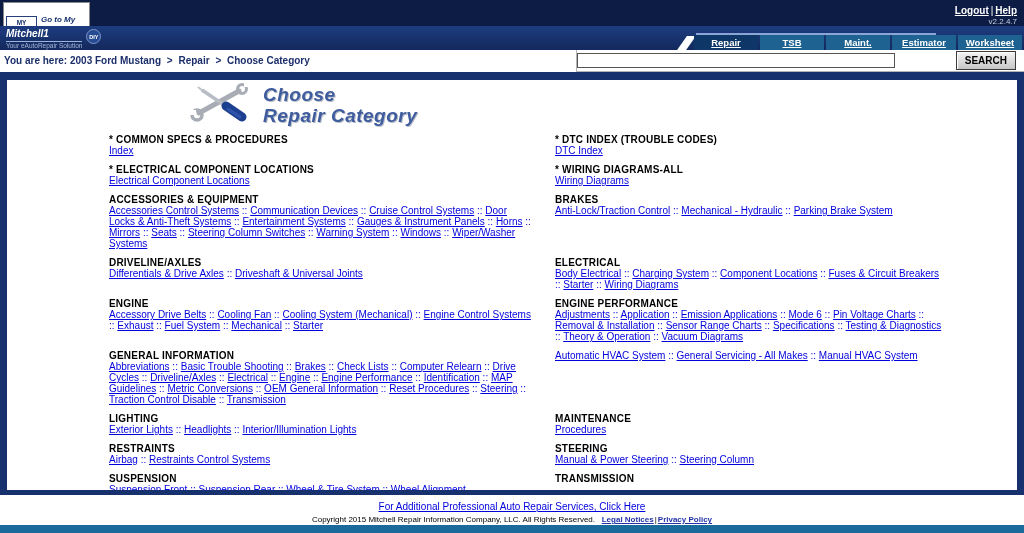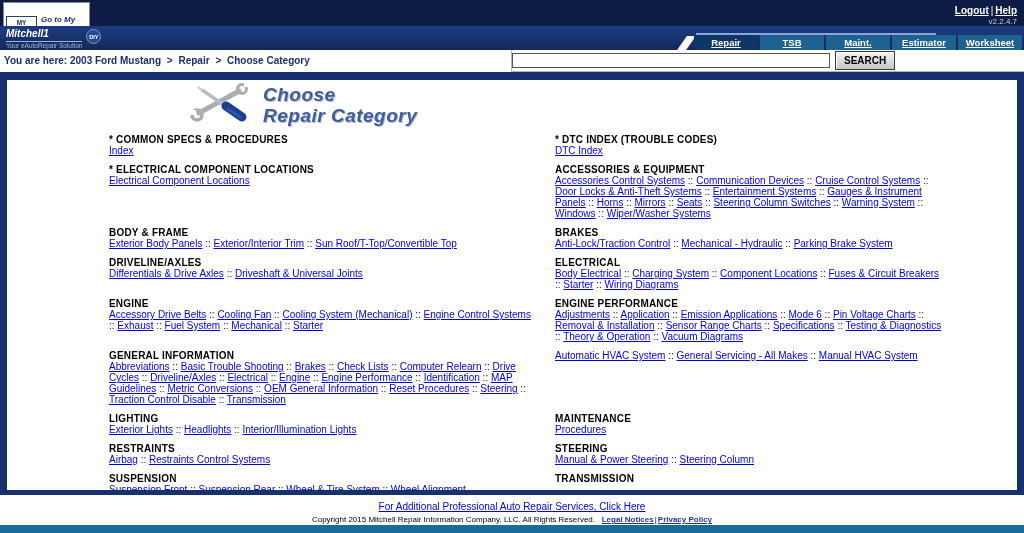--- a/index.html
+++ b/index.html
@@ -54,23 +54,23 @@
     font-weight:bold; text-align:center; line-height:15px; text-decoration:underline;
   }
   .tab.active { background:#0e3666; }
 
   
   .crumbrow { height:22px; background:#fff; position:relative; }
   .breadcrumb { padding:5px 0 0 4px; font-size:10px; font-weight:bold; color:#1c2f6b; }
   .breadcrumb a { color:#1c2f6b; }
   .breadcrumb .gt { margin:0 3px; }
   .searchpanel {
-    position:absolute; right:0; top:0; width:513px; height:22px; background:#fff;
+    position:absolute; right:0; top:0; width:448px; height:22px; background:#fff;
     border-left:1px solid #b5b5b5; border-bottom:1px solid #b5b5b5;
-    display:flex; align-items:center; justify-content:flex-start; padding-right:8px;
+    display:flex; align-items:center; justify-content:space-between; padding-right:8px;
   }
   .search-input { width:318px; height:15px; border:1px solid #555; font-size:10px; padding:0 3px; margin-right:5px; }
   .search-btn {
     height:19px; padding:0 8px; background:linear-gradient(180deg,#f4f4f4,#c6c6c6);
     border:1px solid #3a3a3a; box-shadow:inset 1px 1px 0 #fff;
     font-size:10px; font-weight:bold; font-family:"Liberation Sans",sans-serif; cursor:pointer;
   }
 
   .navband { height:8px; background:#16316e; }
 
@@ -181,26 +181,26 @@
       </div>
       <div class="cat-cell">
         <div class="cat-heading">* DTC INDEX (TROUBLE CODES)</div>
         <div class="cat-links"><a>DTC Index</a></div>
       </div>
       <div class="cat-cell">
         <div class="cat-heading">* ELECTRICAL COMPONENT LOCATIONS</div>
         <div class="cat-links"><a>Electrical Component Locations</a></div>
       </div>
       <div class="cat-cell">
+        <div class="cat-heading">* WIRING DIAGRAMS-ALL</div>
+        <div class="cat-links"><a>Wiring Diagrams</a></div>
+      </div>
+      <div class="cat-cell">
         <div class="cat-heading">ACCESSORIES &amp; EQUIPMENT</div>
         <div class="cat-links"><a>Accessories Control Systems</a><span class="sep"> :: </span><a>Communication Devices</a><span class="sep"> :: </span><a>Cruise Control Systems</a><span class="sep"> :: </span><a>Door Locks &amp; Anti-Theft Systems</a><span class="sep"> :: </span><a>Entertainment Systems</a><span class="sep"> :: </span><a>Gauges &amp; Instrument Panels</a><span class="sep"> :: </span><a>Horns</a><span class="sep"> :: </span><a>Mirrors</a><span class="sep"> :: </span><a>Seats</a><span class="sep"> :: </span><a>Steering Column Switches</a><span class="sep"> :: </span><a>Warning System</a><span class="sep"> :: </span><a>Windows</a><span class="sep"> :: </span><a>Wiper/Washer Systems</a></div>
-      </div>
-      <div class="cat-cell">
-        <div class="cat-heading">BODY &amp; FRAME</div>
-        <div class="cat-links"><a>Exterior Body Panels</a><span class="sep"> :: </span><a>Exterior/Interior Trim</a><span class="sep"> :: </span><a>Sun Roof/T-Top/Convertible Top</a></div>
       </div>
       <div class="cat-cell">
         <div class="cat-heading">BRAKES</div>
         <div class="cat-links"><a>Anti-Lock/Traction Control</a><span class="sep"> :: </span><a>Mechanical - Hydraulic</a><span class="sep"> :: </span><a>Parking Brake System</a></div>
       </div>
       <div class="cat-cell">
         <div class="cat-heading">DRIVELINE/AXLES</div>
         <div class="cat-links"><a>Differentials &amp; Drive Axles</a><span class="sep"> :: </span><a>Driveshaft &amp; Universal Joints</a></div>
       </div>
       <div class="cat-cell">

